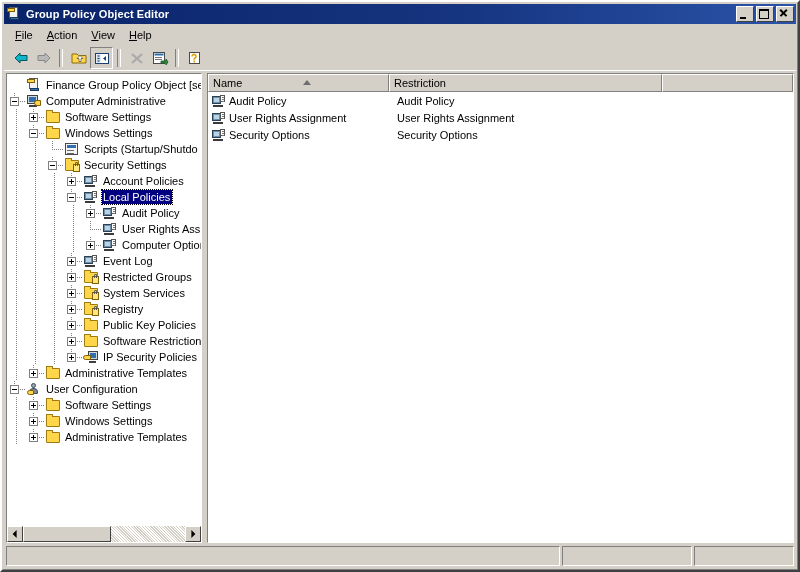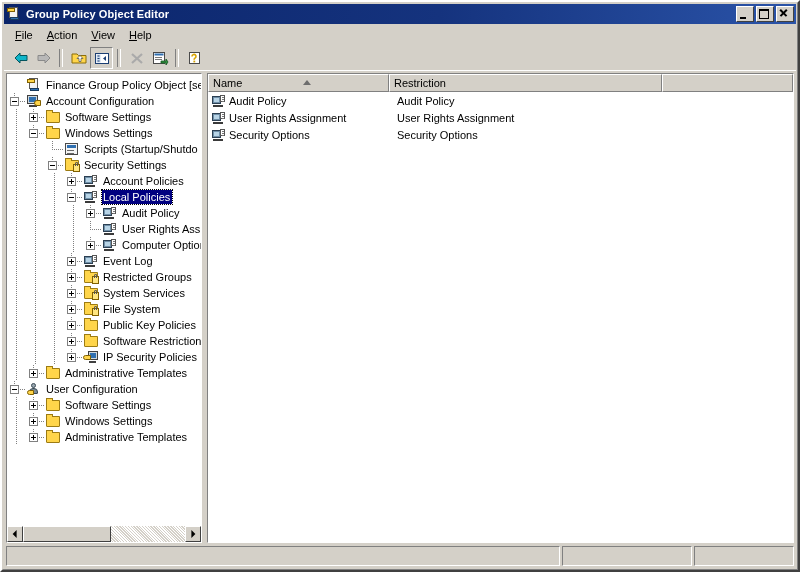--- a/index.html
+++ b/index.html
@@ -830,21 +830,21 @@
                   <span class="dotr"></span>
                   <span class="dotup"></span>
                 </span>
                 <div class="ticon">
                   <span class="ico-computer">
                     <span class="mon"></span>
                     <span class="stand"></span>
                     <span class="key"></span>
                   </span>
                 </div>
-                <span class="tlabel">Account Configuration</span>
+                <span class="tlabel">Computer Administrative</span>
               </div>
               <div class="trow">
                 <span class="indent line"></span>
                 <span class="expander">
                   <span class="box"></span>
                   <span class="h"></span>
                   <span class="v"></span>
                   <span class="dotr"></span>
                   <span class="dotup"></span>
                 </span>
@@ -1066,21 +1066,21 @@
                   <span class="box"></span>
                   <span class="h"></span>
                   <span class="v"></span>
                   <span class="dotr"></span>
                   <span class="dotup"></span>
                 </span>
                 <div class="ticon">
                   <span class="ico-folder"></span>
                   <span class="ico-lock"></span>
                 </div>
-                <span class="tlabel">File System</span>
+                <span class="tlabel">Registry</span>
               </div>
               <div class="trow">
                 <span class="indent line"></span>
                 <span class="indent line"></span>
                 <span class="indent line"></span>
                 <span class="expander">
                   <span class="box"></span>
                   <span class="h"></span>
                   <span class="v"></span>
                   <span class="dotr"></span>

